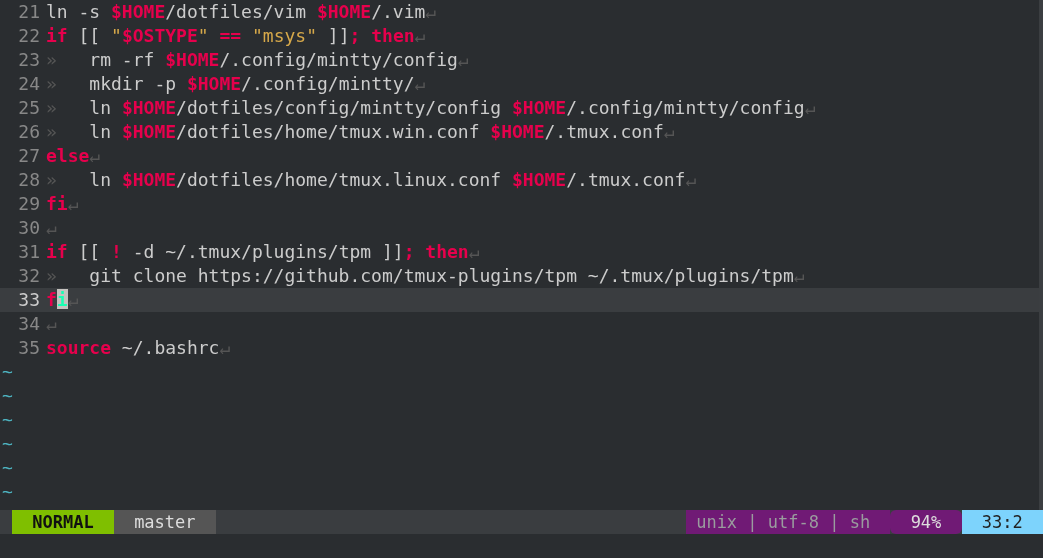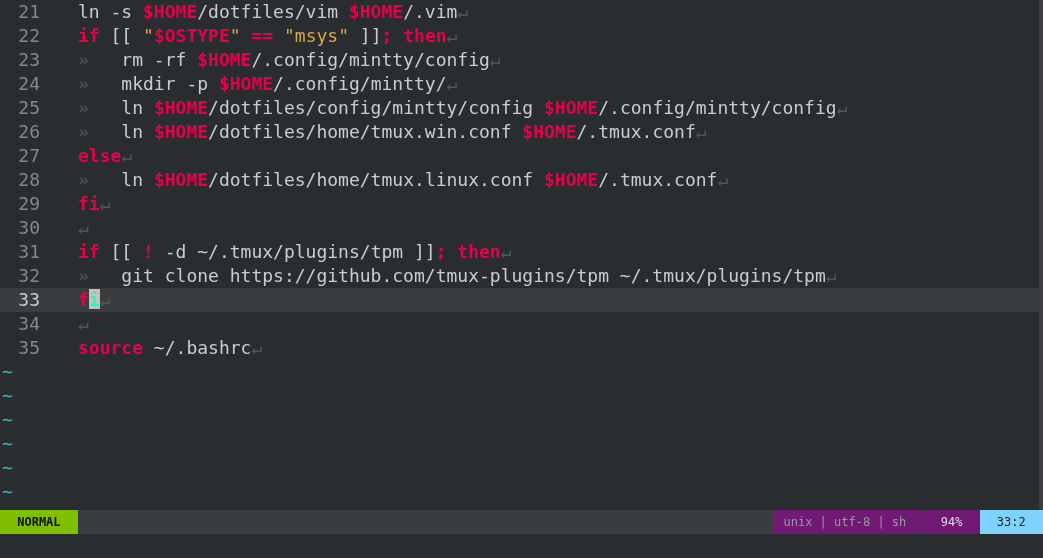--- a/index.html
+++ b/index.html
@@ -35,21 +35,21 @@
   .line.cursorline { background: #3a3d40; }
   .gutter {
     width: 46px;
     text-align: right;
     padding-right: 6px;
     color: #888888;
     flex: 0 0 auto;
     user-select: none;
   }
   .gutter.cur { color: #cccccc; }
-  .content { flex: 1 1 auto; margin-left: 32px; }
+  .content { flex: 1 1 auto; }
   .tok-fg   { color: #cccccc; }
   .tok-var  { color: #e6004c; font-weight: bold; }
   .tok-kw   { color: #e6004c; font-weight: bold; }
   .tok-op   { color: #e6004c; font-weight: bold; }
   .tok-str  { color: #d7a94a; }
   .tok-ws   { color: #555555; }
   .tok-eol  { color: #555555; }
   .cursor-block {
     display: inline-block;
     width: 0.6em;
@@ -61,21 +61,22 @@
     pointer-events:none;
   }
   
   .statusbar {
     position: absolute;
     left: 0; right: 0; bottom: 24px;
     height: 24px;
     display: flex;
     align-items: stretch;
     background: #3a3d40;
-    font-size: 12px;
+    font-size: 17px;
+    padding-left: 12px;
   }
   .seg {
     display: flex;
     align-items: center;
     padding: 0 10px;
     white-space: pre;
   }
   .seg-mode   { background: #7fbf00; color: #111; font-weight: bold; }
   .seg-branch { background: #555555; color: #dddddd; }
   .seg-file   { background: #3a3d40; color: #9a9c9e; flex: 0 0 auto; }
@@ -102,20 +103,21 @@
 <body>
 
 <div class="editor">
 
   <div class="code-area" id="code-area"><div class="line"><span class="gutter">21</span><span class="content"><span class="tok-fg">ln -s </span><span class="tok-var">$HOME</span><span class="tok-fg">/dotfiles/vim </span><span class="tok-var">$HOME</span><span class="tok-fg">/.vim</span><span class="tok-eol">↵</span></span></div><div class="line"><span class="gutter">22</span><span class="content"><span class="tok-kw">if</span><span class="tok-fg"> [[ </span><span class="tok-str">"</span><span class="tok-var">$OSTYPE</span><span class="tok-str">"</span><span class="tok-fg"> </span><span class="tok-op">==</span><span class="tok-fg"> </span><span class="tok-str">"msys"</span><span class="tok-fg"> ]]</span><span class="tok-op">;</span><span class="tok-fg"> </span><span class="tok-kw">then</span><span class="tok-eol">↵</span></span></div><div class="line"><span class="gutter">23</span><span class="content"><span class="tok-ws">»   </span><span class="tok-fg">rm -rf </span><span class="tok-var">$HOME</span><span class="tok-fg">/.config/mintty/config</span><span class="tok-eol">↵</span></span></div><div class="line"><span class="gutter">24</span><span class="content"><span class="tok-ws">»   </span><span class="tok-fg">mkdir -p </span><span class="tok-var">$HOME</span><span class="tok-fg">/.config/mintty/</span><span class="tok-eol">↵</span></span></div><div class="line"><span class="gutter">25</span><span class="content"><span class="tok-ws">»   </span><span class="tok-fg">ln </span><span class="tok-var">$HOME</span><span class="tok-fg">/dotfiles/config/mintty/config </span><span class="tok-var">$HOME</span><span class="tok-fg">/.config/mintty/config</span><span class="tok-eol">↵</span></span></div><div class="line"><span class="gutter">26</span><span class="content"><span class="tok-ws">»   </span><span class="tok-fg">ln </span><span class="tok-var">$HOME</span><span class="tok-fg">/dotfiles/home/tmux.win.conf </span><span class="tok-var">$HOME</span><span class="tok-fg">/.tmux.conf</span><span class="tok-eol">↵</span></span></div><div class="line"><span class="gutter">27</span><span class="content"><span class="tok-kw">else</span><span class="tok-eol">↵</span></span></div><div class="line"><span class="gutter">28</span><span class="content"><span class="tok-ws">»   </span><span class="tok-fg">ln </span><span class="tok-var">$HOME</span><span class="tok-fg">/dotfiles/home/tmux.linux.conf </span><span class="tok-var">$HOME</span><span class="tok-fg">/.tmux.conf</span><span class="tok-eol">↵</span></span></div><div class="line"><span class="gutter">29</span><span class="content"><span class="tok-kw">fi</span><span class="tok-eol">↵</span></span></div><div class="line"><span class="gutter">30</span><span class="content"><span class="tok-eol">↵</span></span></div><div class="line"><span class="gutter">31</span><span class="content"><span class="tok-kw">if</span><span class="tok-fg"> [[ </span><span class="tok-op">!</span><span class="tok-fg"> -d ~/.tmux/plugins/tpm ]]</span><span class="tok-op">;</span><span class="tok-fg"> </span><span class="tok-kw">then</span><span class="tok-eol">↵</span></span></div><div class="line"><span class="gutter">32</span><span class="content"><span class="tok-ws">»   </span><span class="tok-fg">git clone https://github.com/tmux-plugins/tpm ~/.tmux/plugins/tpm</span><span class="tok-eol">↵</span></span></div><div class="line cursorline"><span class="gutter cur">33</span><span class="content"><span class="tok-kw">fi</span><span class="cursor-block"></span><span class="tok-eol">↵</span></span></div><div class="line"><span class="gutter">34</span><span class="content"><span class="tok-eol">↵</span></span></div><div class="line"><span class="gutter">35</span><span class="content"><span class="tok-kw">source</span><span class="tok-fg"> ~/.bashrc</span><span class="tok-eol">↵</span></span></div><div class="line"><span class="gutter" style="text-align: left; color: rgb(77, 179, 192); padding-left: 2px;">~</span></div><div class="line"><span class="gutter" style="text-align: left; color: rgb(77, 179, 192); padding-left: 2px;">~</span></div><div class="line"><span class="gutter" style="text-align: left; color: rgb(77, 179, 192); padding-left: 2px;">~</span></div><div class="line"><span class="gutter" style="text-align: left; color: rgb(77, 179, 192); padding-left: 2px;">~</span></div><div class="line"><span class="gutter" style="text-align: left; color: rgb(77, 179, 192); padding-left: 2px;">~</span></div><div class="line"><span class="gutter" style="text-align: left; color: rgb(77, 179, 192); padding-left: 2px;">~</span></div></div>
 
   <div class="vscroll"></div>
 
   <div class="statusbar">
     <div class="seg seg-mode"> NORMAL </div>
+    <div class="seg seg-branch"> master </div>
     <div class="seg seg-spacer"></div>
     <div class="seg seg-info">unix | utf-8 | sh </div>
     <div class="seg seg-pct"> 94% </div>
     <div class="seg seg-pos"> 33:2 </div>
   </div>
 
   <div class="cmdline"></div>
 
 </div>
 

